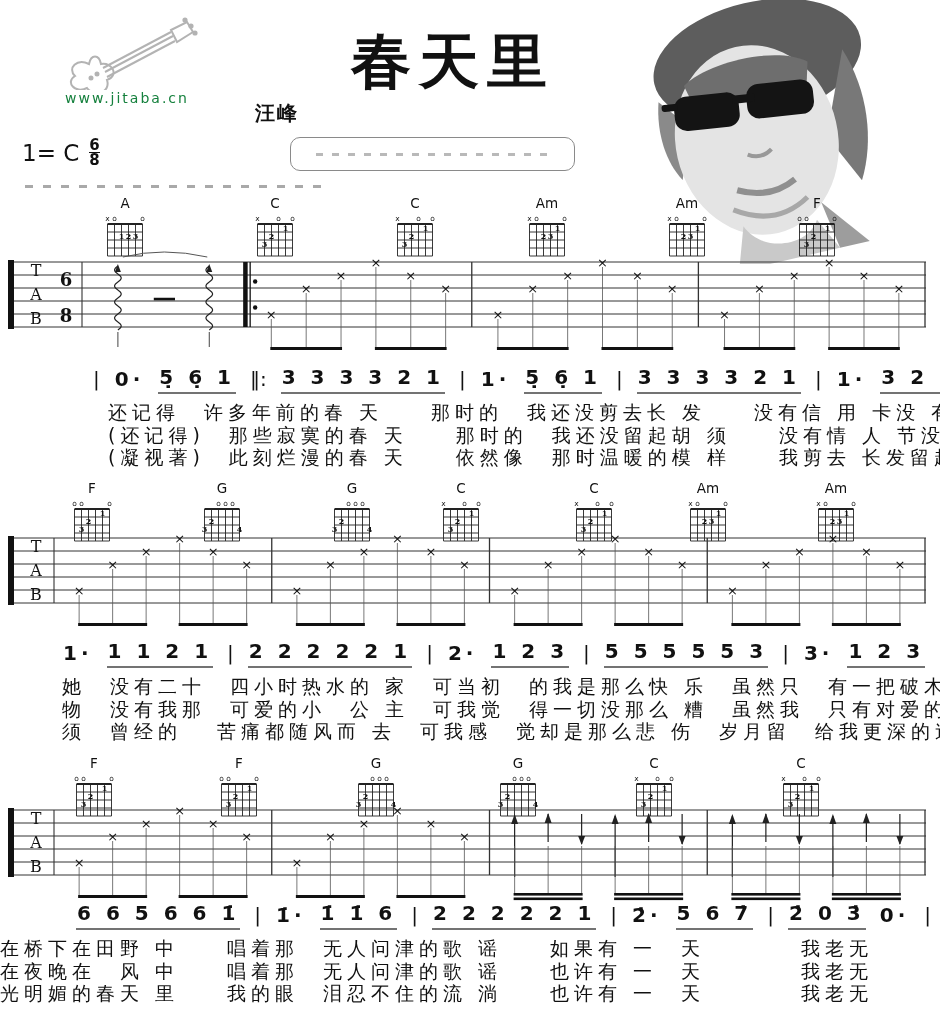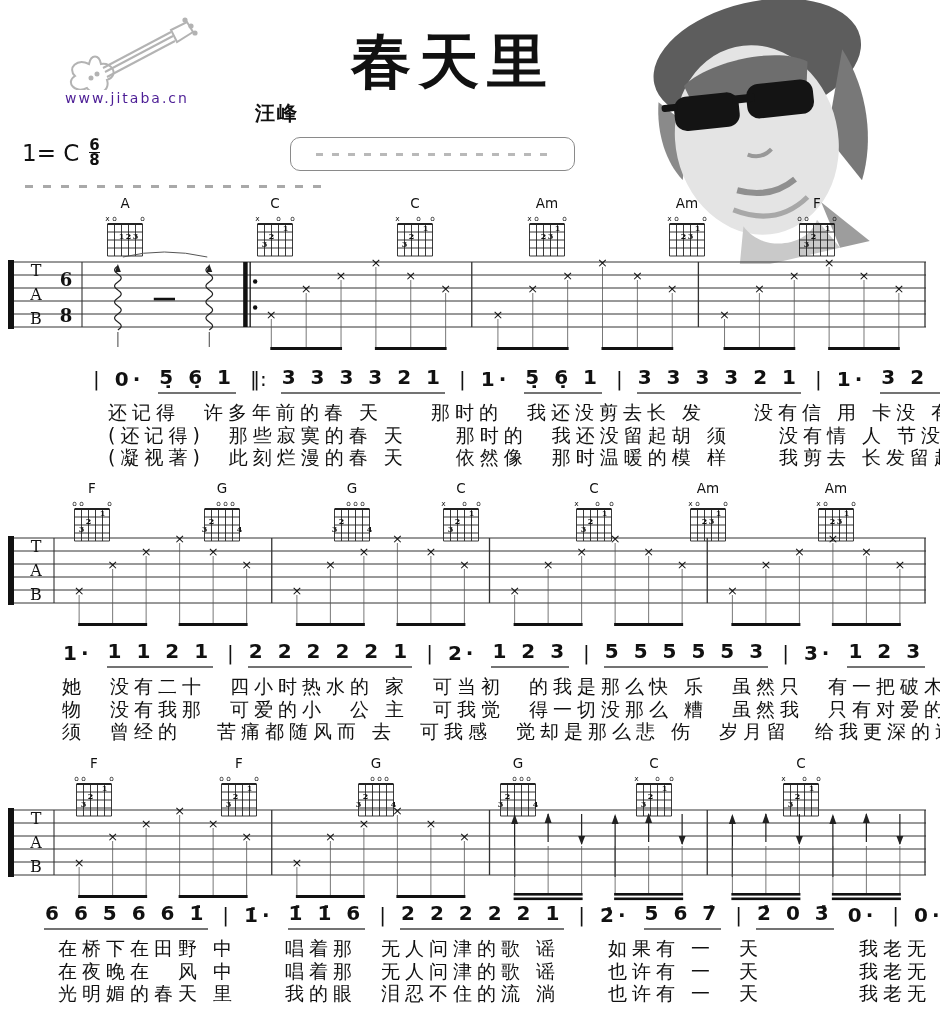--- a/index.html
+++ b/index.html
@@ -1,20 +1,20 @@
 <!DOCTYPE html>
 <html><head>
 <meta charset="utf-8">
 <style>
   html,body{margin:0;padding:0;background:#fff;}
   .page{position:relative;width:940px;height:1032px;background:#fff;overflow:hidden;
         font-family:"DejaVu Sans",sans-serif;color:#111;}
   
   .logo{position:absolute;left:42px;top:6px;width:170px;text-align:center;}
-  .logo-url{color:#4c1d95;font-size:14px;letter-spacing:2px;margin-top:-4px;}
+  .logo-url{color:#15803d;font-size:14px;letter-spacing:2px;margin-top:-4px;}
   .title{position:absolute;left:268px;top:22px;width:370px;text-align:center;
          font-size:60px;font-weight:bold;letter-spacing:8px;}
   .artist{position:absolute;left:255px;top:100px;width:370px;text-align:left;
           font-size:20px;font-weight:bold;letter-spacing:2px;}
   .keyline{position:absolute;left:22px;top:138px;font-size:23px;font-weight:500;
            display:flex;align-items:center;gap:10px;}
   .frac{display:inline-flex;flex-direction:column;align-items:center;font-size:15px;
         font-weight:bold;line-height:14px;}
   .frac .den{border-top:1.5px solid #111;}
   .wm-box{position:absolute;left:290px;top:137px;width:283px;height:32px;
@@ -30,26 +30,26 @@
   .chord{position:absolute;width:58px;text-align:center;}
   .chord-name{font-size:13.5px;line-height:13px;margin-bottom:0;}
   
   .tabwrap{position:absolute;left:8px;width:924px;height:110px;}
   .tabwrap.t1{top:248px;} .tabwrap.t2{top:524px;} .tabwrap.t3{top:796px;}
   
   .notation{position:absolute;left:0;width:940px;}
   .notation.n1{top:360px;} .notation.n2{top:634px;} .notation.n3{top:896px;}
   .melody{display:flex;align-items:flex-end;gap:13px;white-space:nowrap;
           font-size:20px;font-weight:bold;letter-spacing:4px;height:34px;}
-  .n1 .melody{padding-left:92px;} .n2 .melody{padding-left:62px;} .n3 .melody{padding-left:44px;}
+  .n1 .melody{padding-left:92px;} .n2 .melody{padding-left:62px;} .n3 .melody{padding-left:76px;}
   .mg{position:relative;padding:0 1px 3px 1px;}
   .mg.u{border-bottom:2px solid #737373;}
   .mg.bar{font-weight:normal;letter-spacing:0;border:none;padding-bottom:3px;}
   .lyrics{margin-top:7px;}
-  .n1 .lyrics{padding-left:108px;} .n2 .lyrics{padding-left:62px;} .n3 .lyrics{padding-left:58px;}
+  .n1 .lyrics{padding-left:108px;} .n2 .lyrics{padding-left:62px;} .n3 .lyrics{}
   .lyric-row{font-size:19px;letter-spacing:5px;line-height:22.5px;white-space:nowrap;font-weight:500;}
 </style>
 </head>
 <body>
 
 <div class="page">
 
   <div class="logo">
     <svg width="160" height="84" viewBox="0 0 160 84">
       <g stroke="#b3b3b3" fill="none" stroke-width="2">

